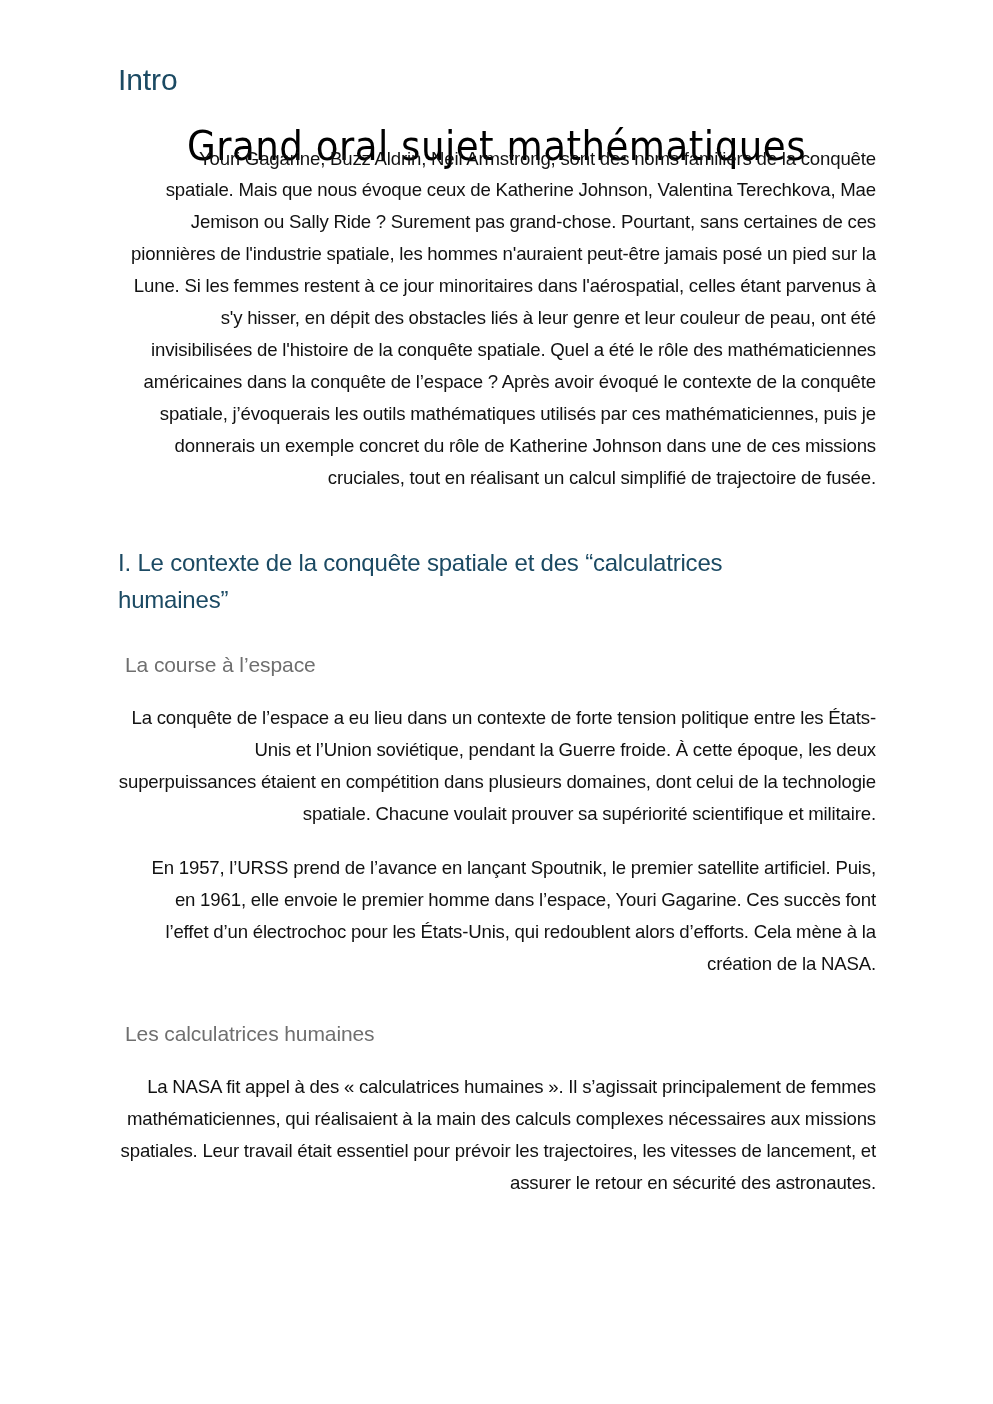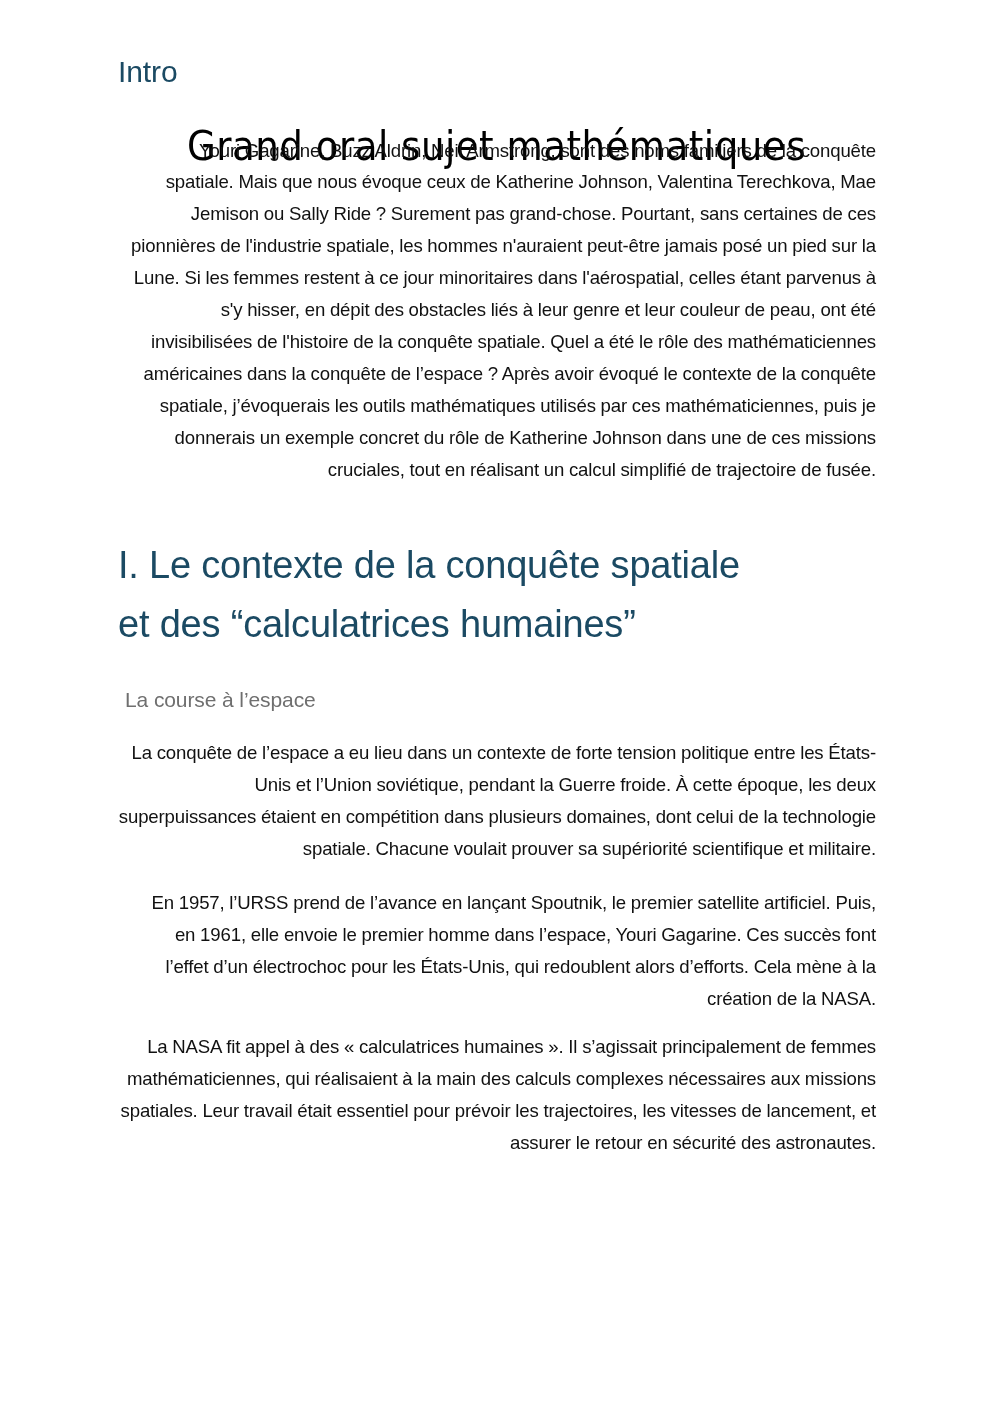--- a/index.html
+++ b/index.html
@@ -13,21 +13,21 @@
     width: 993px;
     height: 1404px;
     background: #ffffff;
     overflow: hidden;
     box-sizing: border-box;
   }
 
   .content {
     position: absolute;
     left: 118px;
-    top: 0;
+    top: 8px;
     width: 758px;
   }
 
   
   .doc-title {
     font-family: "DejaVu Sans", sans-serif;
     font-size: 40px;
     font-weight: 400;
     color: #000000;
     text-align: center;
@@ -47,21 +47,21 @@
     color: #1b4a63;
     margin: 0;
     padding-top: 53px;
     line-height: 1.25;
     letter-spacing: -0.1px;
   }
 
   
   .heading-section {
     font-family: "Liberation Sans", sans-serif;
-    font-size: 38px;
+    font-size: 24px;
     font-weight: 400;
     color: #1b4a63;
     margin: 0;
     line-height: 1.55;
     letter-spacing: -0.2px;
     max-width: 640px;
   }
 
   
   .heading-sub {
@@ -115,17 +115,18 @@
     <p class="body-text indented sp-intro-para">Youri Gagarine, Buzz Aldrin, Neil Armstrong, sont des noms familiers de la conquête spatiale. Mais que nous évoque ceux de Katherine Johnson, Valentina Terechkova, Mae Jemison ou Sally Ride ? Surement pas grand-chose. Pourtant, sans certaines de ces pionnières de l'industrie spatiale, les hommes n'auraient peut-être jamais posé un pied sur la Lune. Si les femmes restent à ce jour minoritaires dans l'aérospatial, celles étant parvenus à s'y hisser, en dépit des obstacles liés à leur genre et leur couleur de peau, ont été invisibilisées de l'histoire de la conquête spatiale. Quel a été le rôle des mathématiciennes américaines dans la conquête de l’espace ? Après avoir évoqué le contexte de la conquête spatiale, j’évoquerais les outils mathématiques utilisés par ces mathématiciennes, puis je donnerais un exemple concret du rôle de Katherine Johnson dans une de ces missions cruciales, tout en réalisant un calcul simplifié de trajectoire de fusée.</p>
 
     <h2 class="heading-section sp-section-1">I. Le contexte de la conquête spatiale et des “calculatrices humaines”</h2>
 
     <h3 class="heading-sub sp-subhead-1">La course à l’espace</h3>
 
     <p class="body-text sp-para-after-sub">La conquête de l’espace a eu lieu dans un contexte de forte tension politique entre les États-Unis et l’Union soviétique, pendant la Guerre froide. À cette époque, les deux superpuissances étaient en compétition dans plusieurs domaines, dont celui de la technologie spatiale. Chacune voulait prouver sa supériorité scientifique et militaire.</p>
 
     <p class="body-text sp-para-gap">En 1957, l’URSS prend de l’avance en lançant Spoutnik, le premier satellite artificiel. Puis, en 1961, elle envoie le premier homme dans l’espace, Youri Gagarine. Ces succès font l’effet d’un électrochoc pour les États-Unis, qui redoublent alors d’efforts. Cela mène à la création de la NASA.</p>
 
+    <h3 class="heading-sub sp-subhead-2">Les calculatrices humaines</h3>
 
     <p class="body-text sp-para-after-sub">La NASA fit appel à des « calculatrices humaines ». Il s’agissait principalement de femmes mathématiciennes, qui réalisaient à la main des calculs complexes nécessaires aux missions spatiales. Leur travail était essentiel pour prévoir les trajectoires, les vitesses de lancement, et assurer le retour en sécurité des astronautes.</p>
 
   </div>
 </div>
 
 </body></html>

